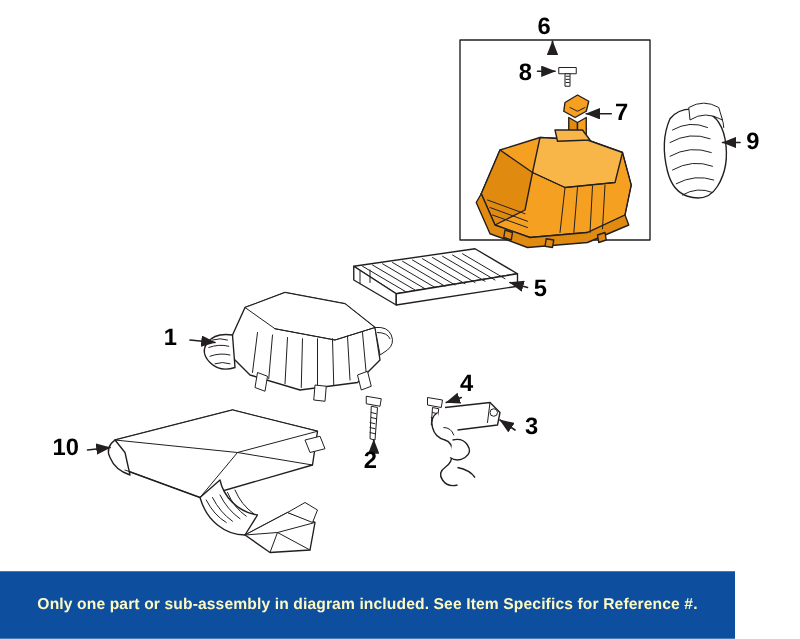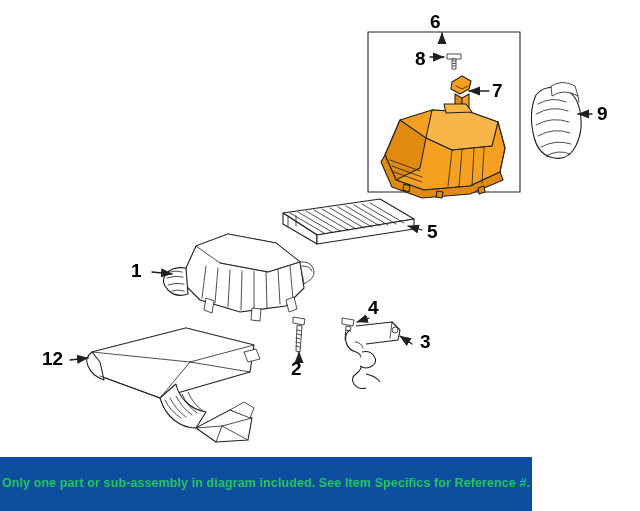--- a/index.html
+++ b/index.html
@@ -27,24 +27,24 @@
     font-weight: bold;
     font-size: 19px;
     color: #000000;
     line-height: 1;
     user-select: none;
   }
   #footer-banner {
     position: absolute;
     left: 0;
     bottom: 0;
-    width: 532px;
+    width: 588px;
     height: 54px;
     background: #0d4f9e;
-    color: #22c55e;
+    color: #fef9c3;
     display: flex;
     flex-direction: column;
     align-items: center;
     justify-content: center;
     text-align: center;
   }
   #footer-banner .line {
     font-size: 12.5px;
     font-weight: bold;
     letter-spacing: 0.1px;
@@ -211,19 +211,19 @@
 
   <div class="callout" style="left:131px; top:261px;">1</div>
   <div class="callout" style="left:291px; top:359px;">2</div>
   <div class="callout" style="left:420px; top:332px;">3</div>
   <div class="callout" style="left:368px; top:298px;">4</div>
   <div class="callout" style="left:427px; top:222px;">5</div>
   <div class="callout" style="left:430px; top:12px;">6</div>
   <div class="callout" style="left:492px; top:81px;">7</div>
   <div class="callout" style="left:415px; top:49px;">8</div>
   <div class="callout" style="left:597px; top:104px;">9</div>
-  <div class="callout" style="left:42px; top:349px;">12</div>
+  <div class="callout" style="left:42px; top:349px;">10</div>
 
   <div id="footer-banner">
     <div class="line">Only one part or sub-assembly in diagram included. See Item Specifics for Reference #.</div>
   </div>
 
 </div>
 
 </body></html>

